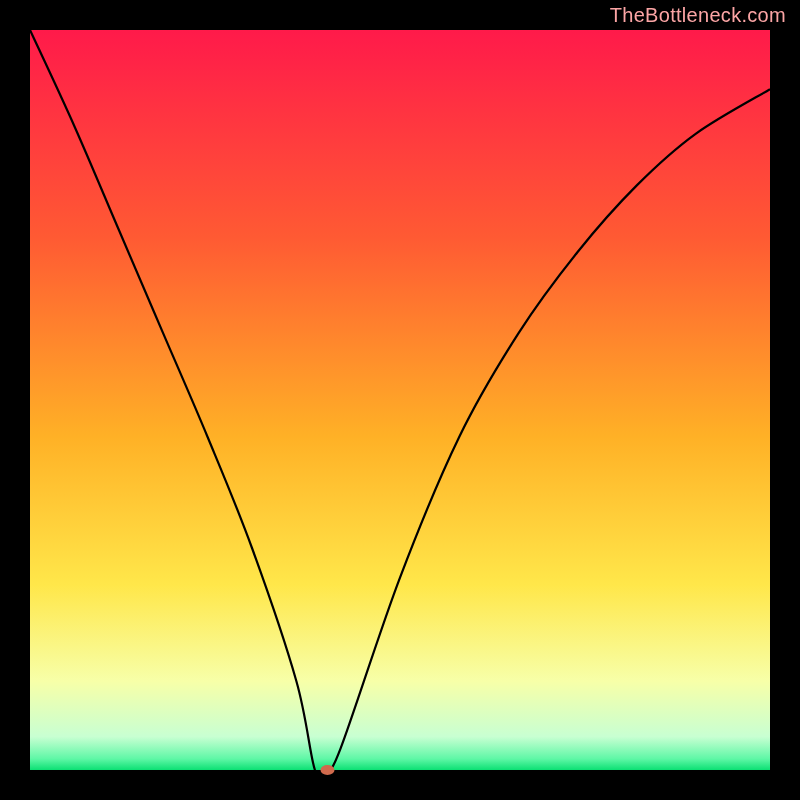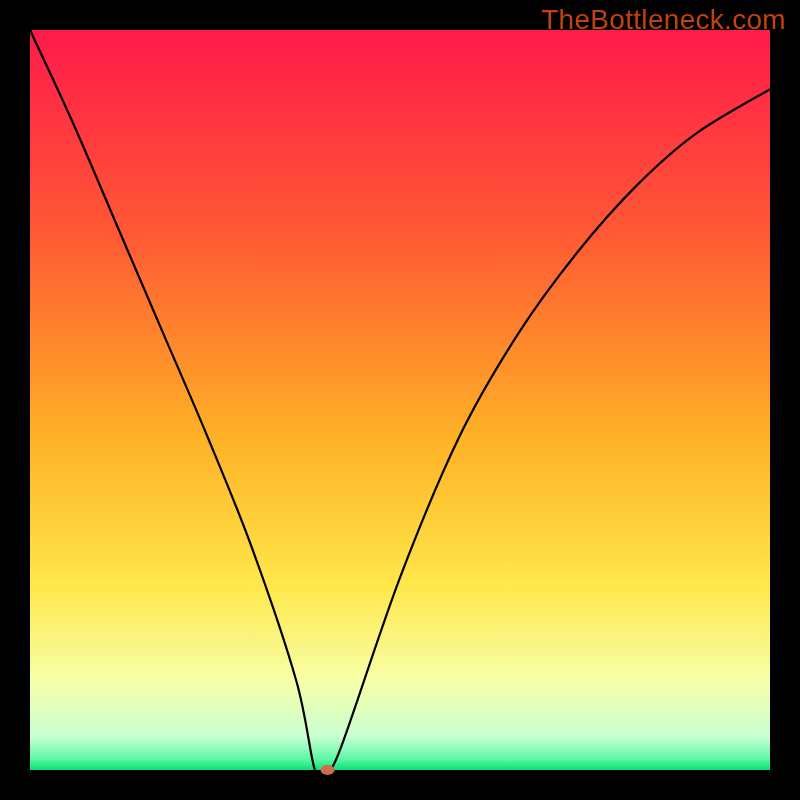--- a/index.html
+++ b/index.html
@@ -14,22 +14,22 @@
   .frame {
     position: relative;
     width: 800px;
     height: 800px;
     background: #000;
   }
   .watermark {
     position: absolute;
     top: 4px;
     right: 14px;
-    color: #c2410c;
-    font-size: 28px;
+    color: #fca5a5;
+    font-size: 20px;
     font-weight: 500;
     letter-spacing: 0.3px;
     user-select: none;
   }
   svg.plot {
     position: absolute;
     left: 0;
     top: 0;
   }
 </style>

